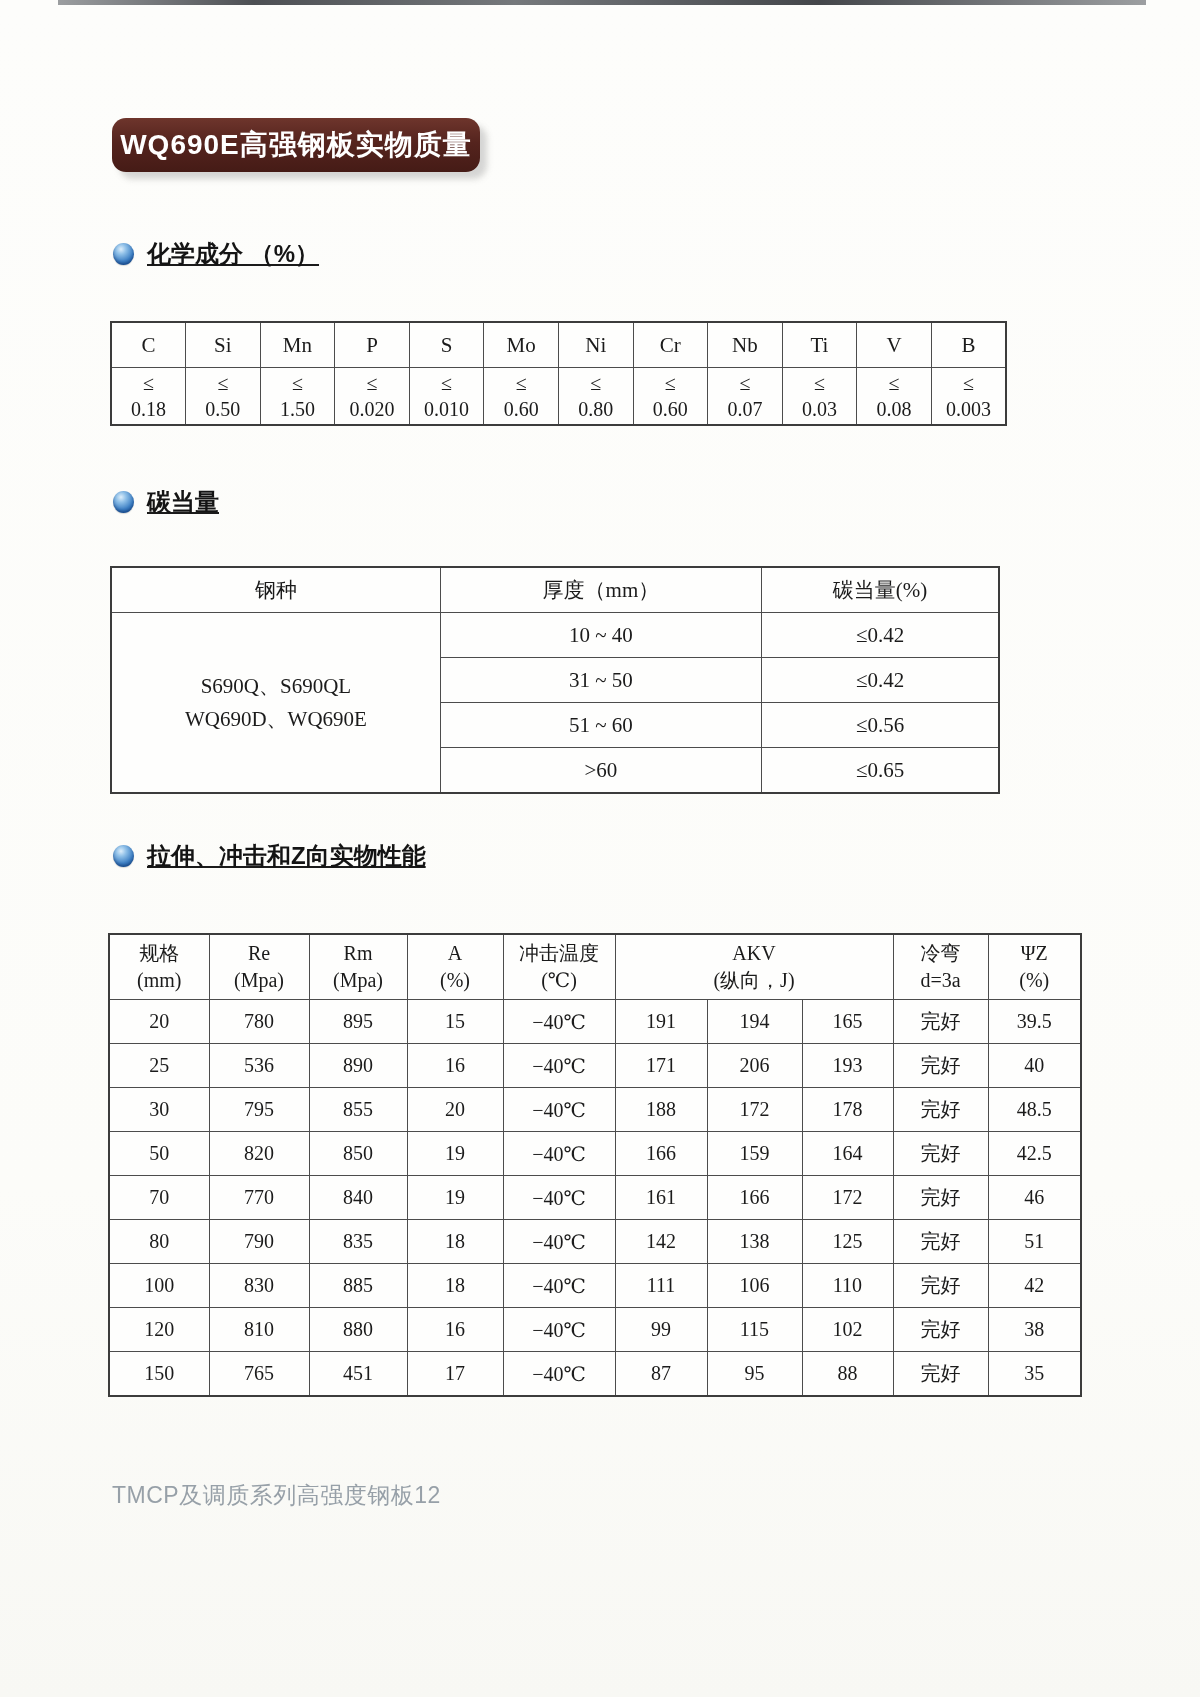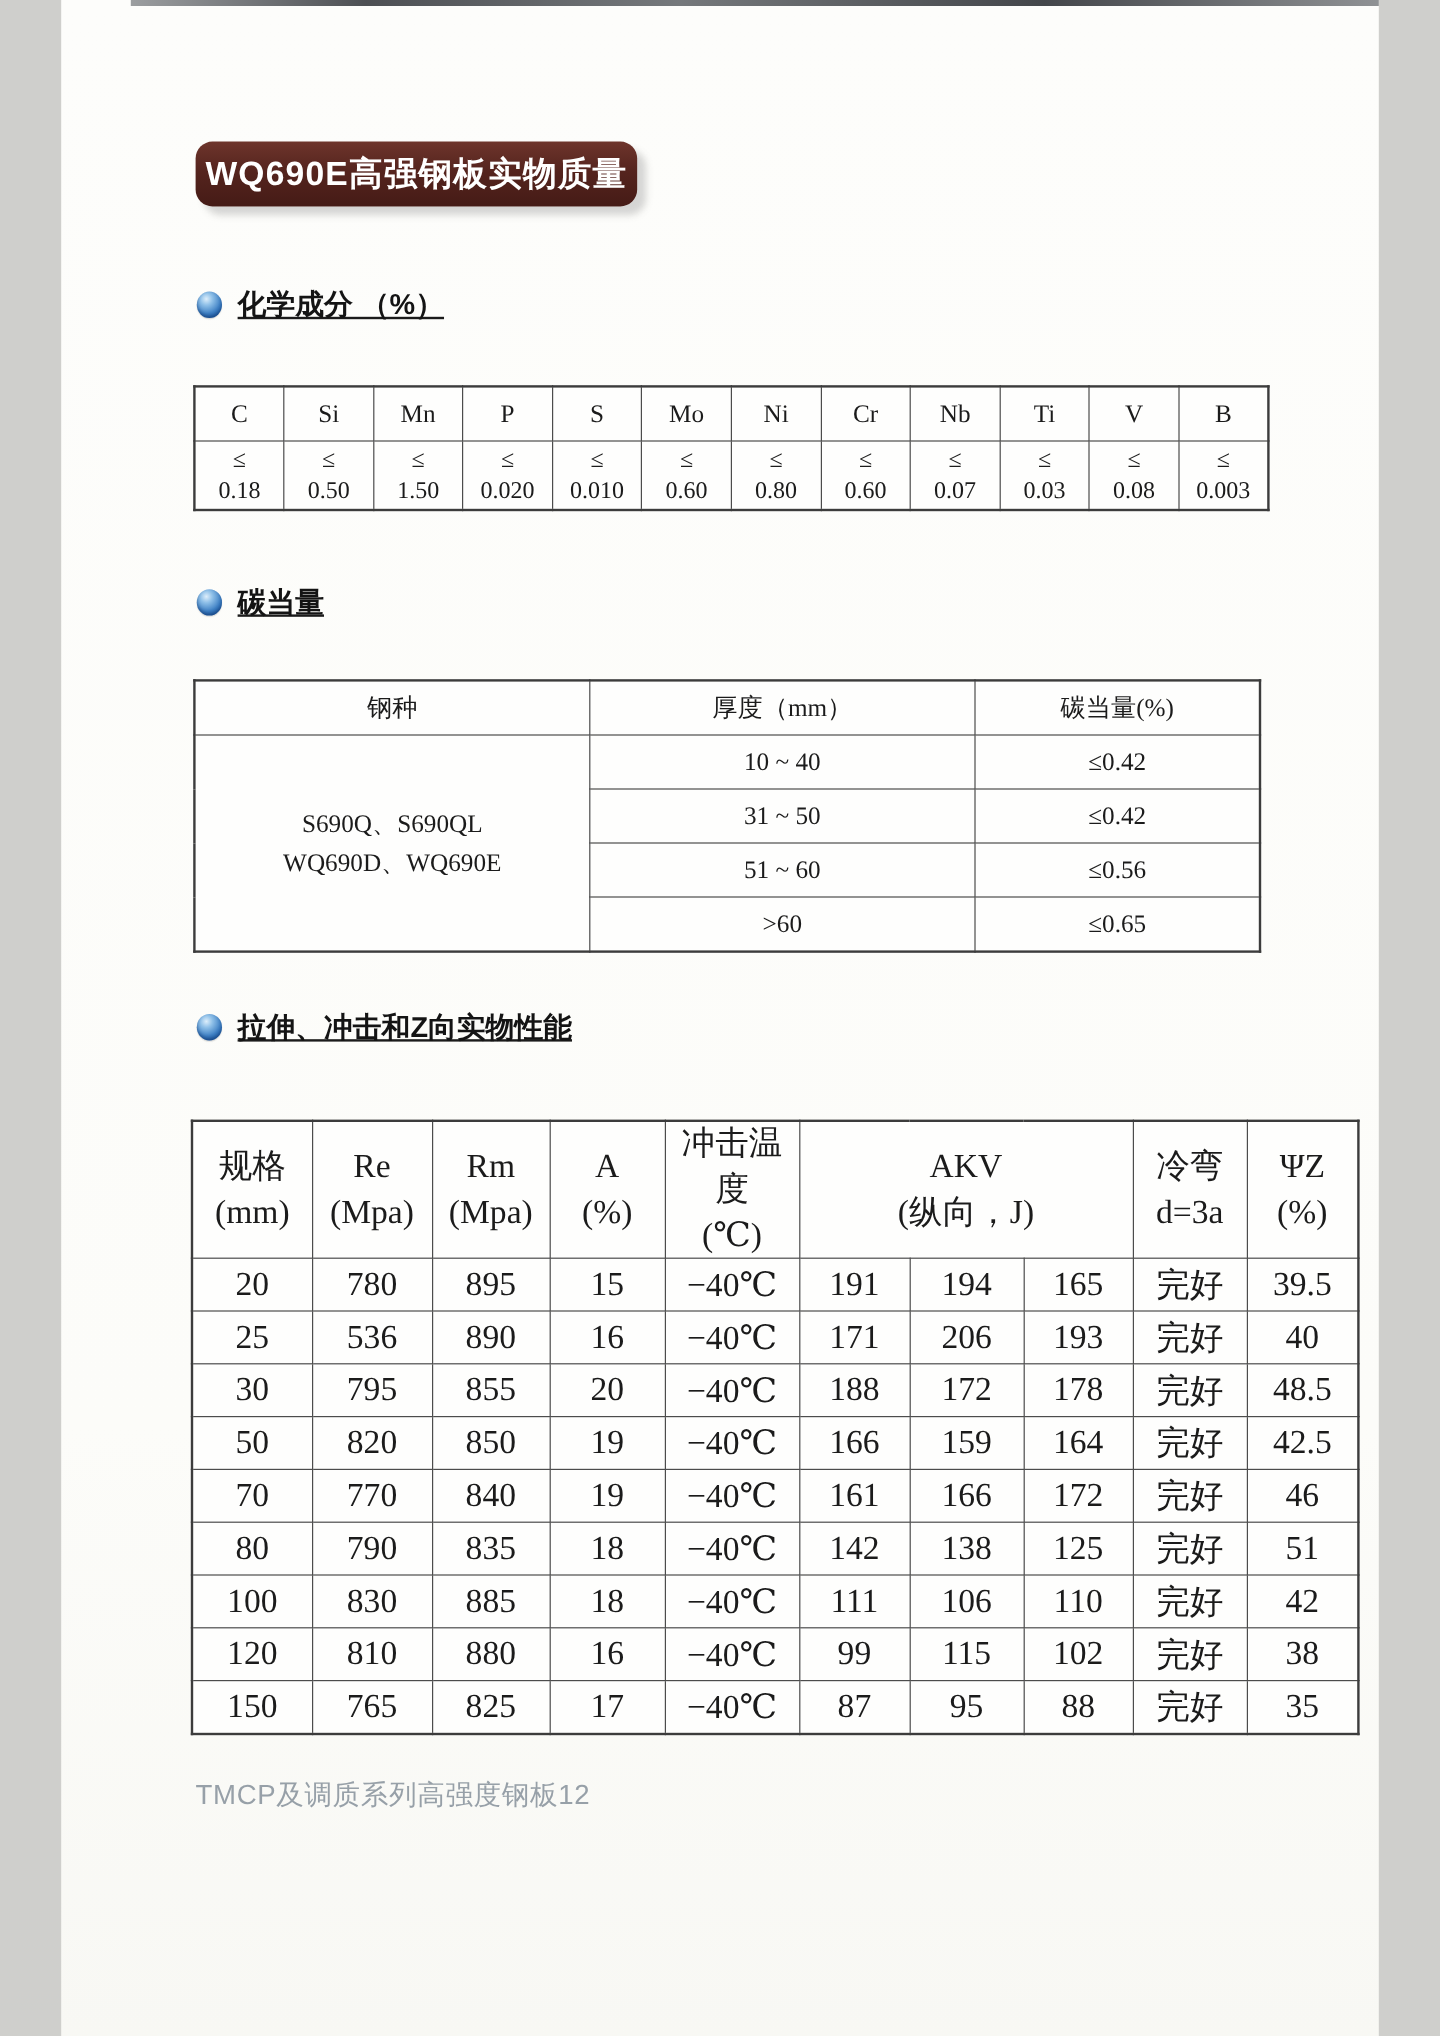--- a/index.html
+++ b/index.html
@@ -1,17 +1,17 @@
 <!DOCTYPE html>
 <html><head>
 <meta charset="utf-8">
 <style>
   html,body { margin:0; padding:0; background:#cfcfcc; }
   .page {
-    position:relative; width:1098px; height:1697px; margin:0 auto;
+    position:relative; width:1200px; height:1697px; margin:0 auto;
     background:linear-gradient(180deg,#fdfdfb 0%,#fcfcf9 70%,#f8f8f4 100%);
     overflow:hidden;
     font-family:"Liberation Serif","DejaVu Serif",serif;
     color:#1b1b1b;
   }
   .scan-strip {
     position:absolute; top:0; left:58px; width:1088px; height:5px;
     background:linear-gradient(90deg,#8a8d90 0%,#2e3136 18%,#5d6165 42%,#23262b 70%,#8b8e91 100%);
     opacity:.85;
   }
@@ -49,21 +49,21 @@
   }
   
   #chemical-table { left:110px; top:321px; width:897px; table-layout:fixed; font-size:21px; }
   #chemical-table tr:nth-child(1) td { height:44px; }
   #chemical-table tr:nth-child(2) td { height:56px; white-space:pre-line; line-height:1.3; font-size:20px; }
   
   #carbon-table { left:110px; top:566px; width:890px; font-size:21px; }
   #carbon-table td { height:44px;text-align:center; }
   #carbon-table .grade-cell div { line-height:1.55; }
   
-  #mech-table { left:108px; top:933px; width:972px; table-layout:fixed; font-size:28px; }
+  #mech-table { left:108px; top:933px; width:972px; table-layout:fixed; font-size:20px; }
   #mech-table thead th { height:64px; }
   #mech-table thead th div { line-height:1.35; }
   #mech-table tbody td { height:43px; }
   
   .footer {
     position:absolute; left:112px; top:1480px;
     font-family:"Liberation Sans","DejaVu Sans",sans-serif;
     font-size:23px; color:#97a0a8; letter-spacing:.5px;
   }
 </style>
@@ -315,21 +315,21 @@
           <td>−40℃</td>
           <td>99</td>
           <td>115</td>
           <td>102</td>
           <td>完好</td>
           <td>38</td>
         </tr>
         <tr>
           <td>150</td>
           <td>765</td>
-          <td>825</td>
+          <td>451</td>
           <td>17</td>
           <td>−40℃</td>
           <td>87</td>
           <td>95</td>
           <td>88</td>
           <td>完好</td>
           <td>35</td>
         </tr>
       </tbody>
   </table>

